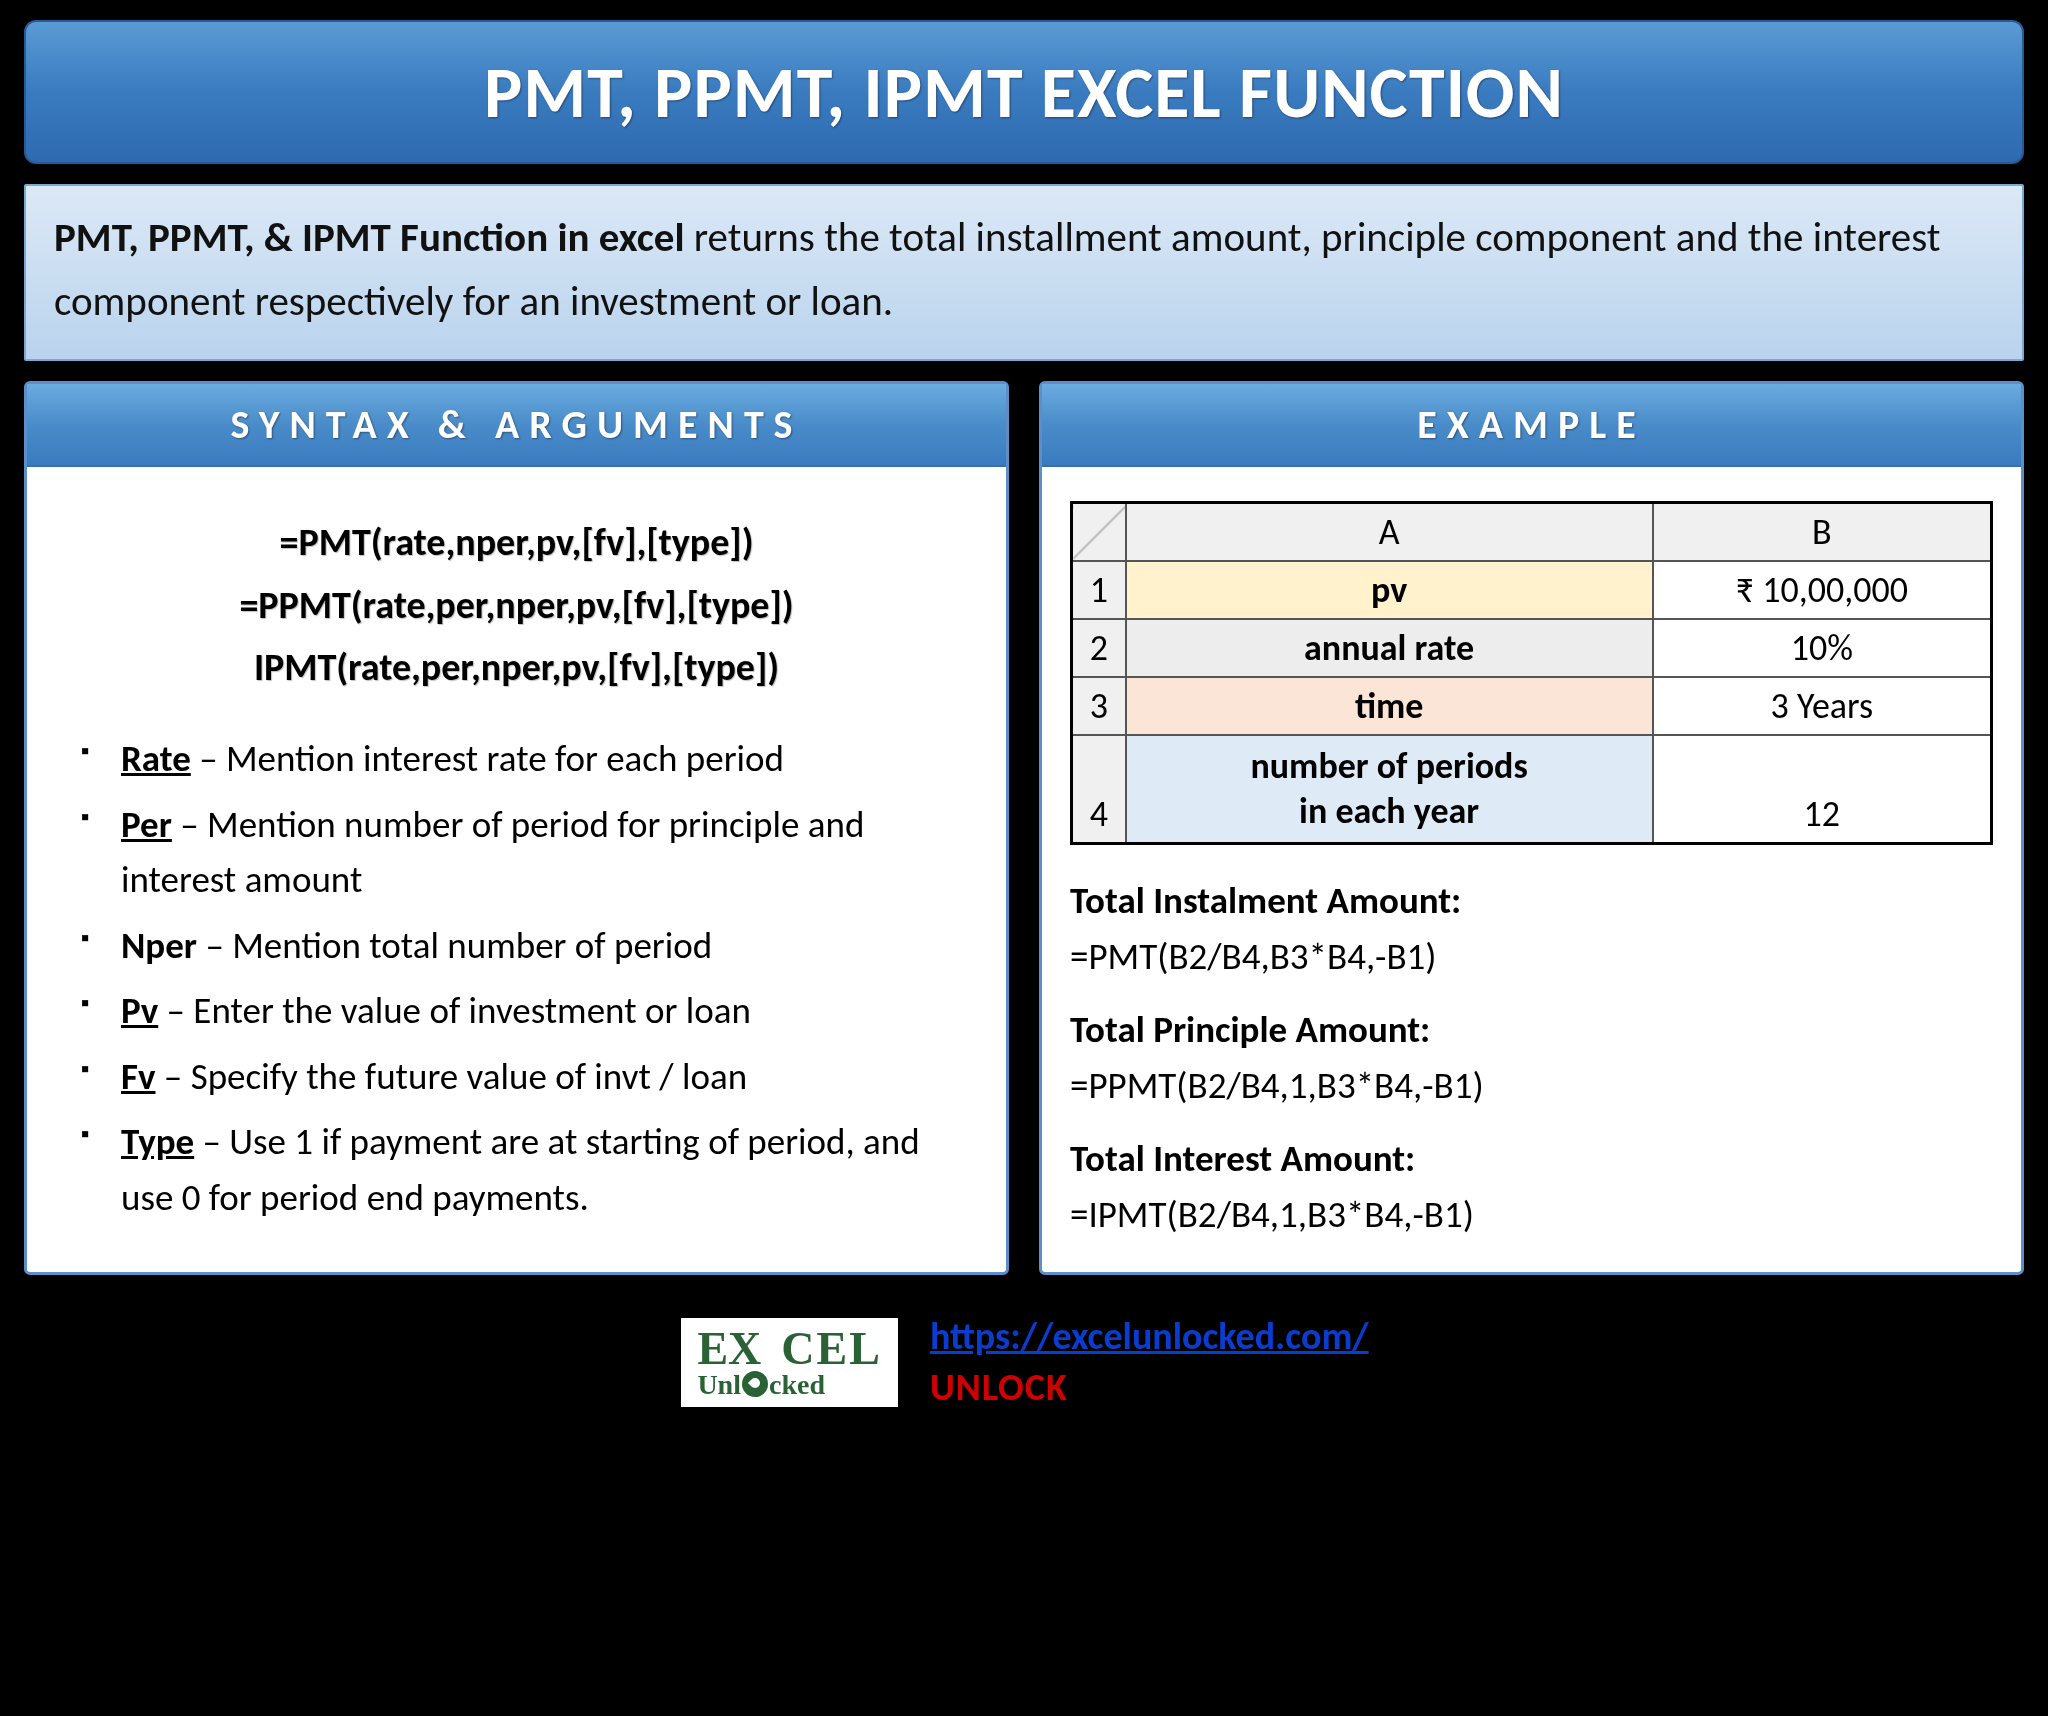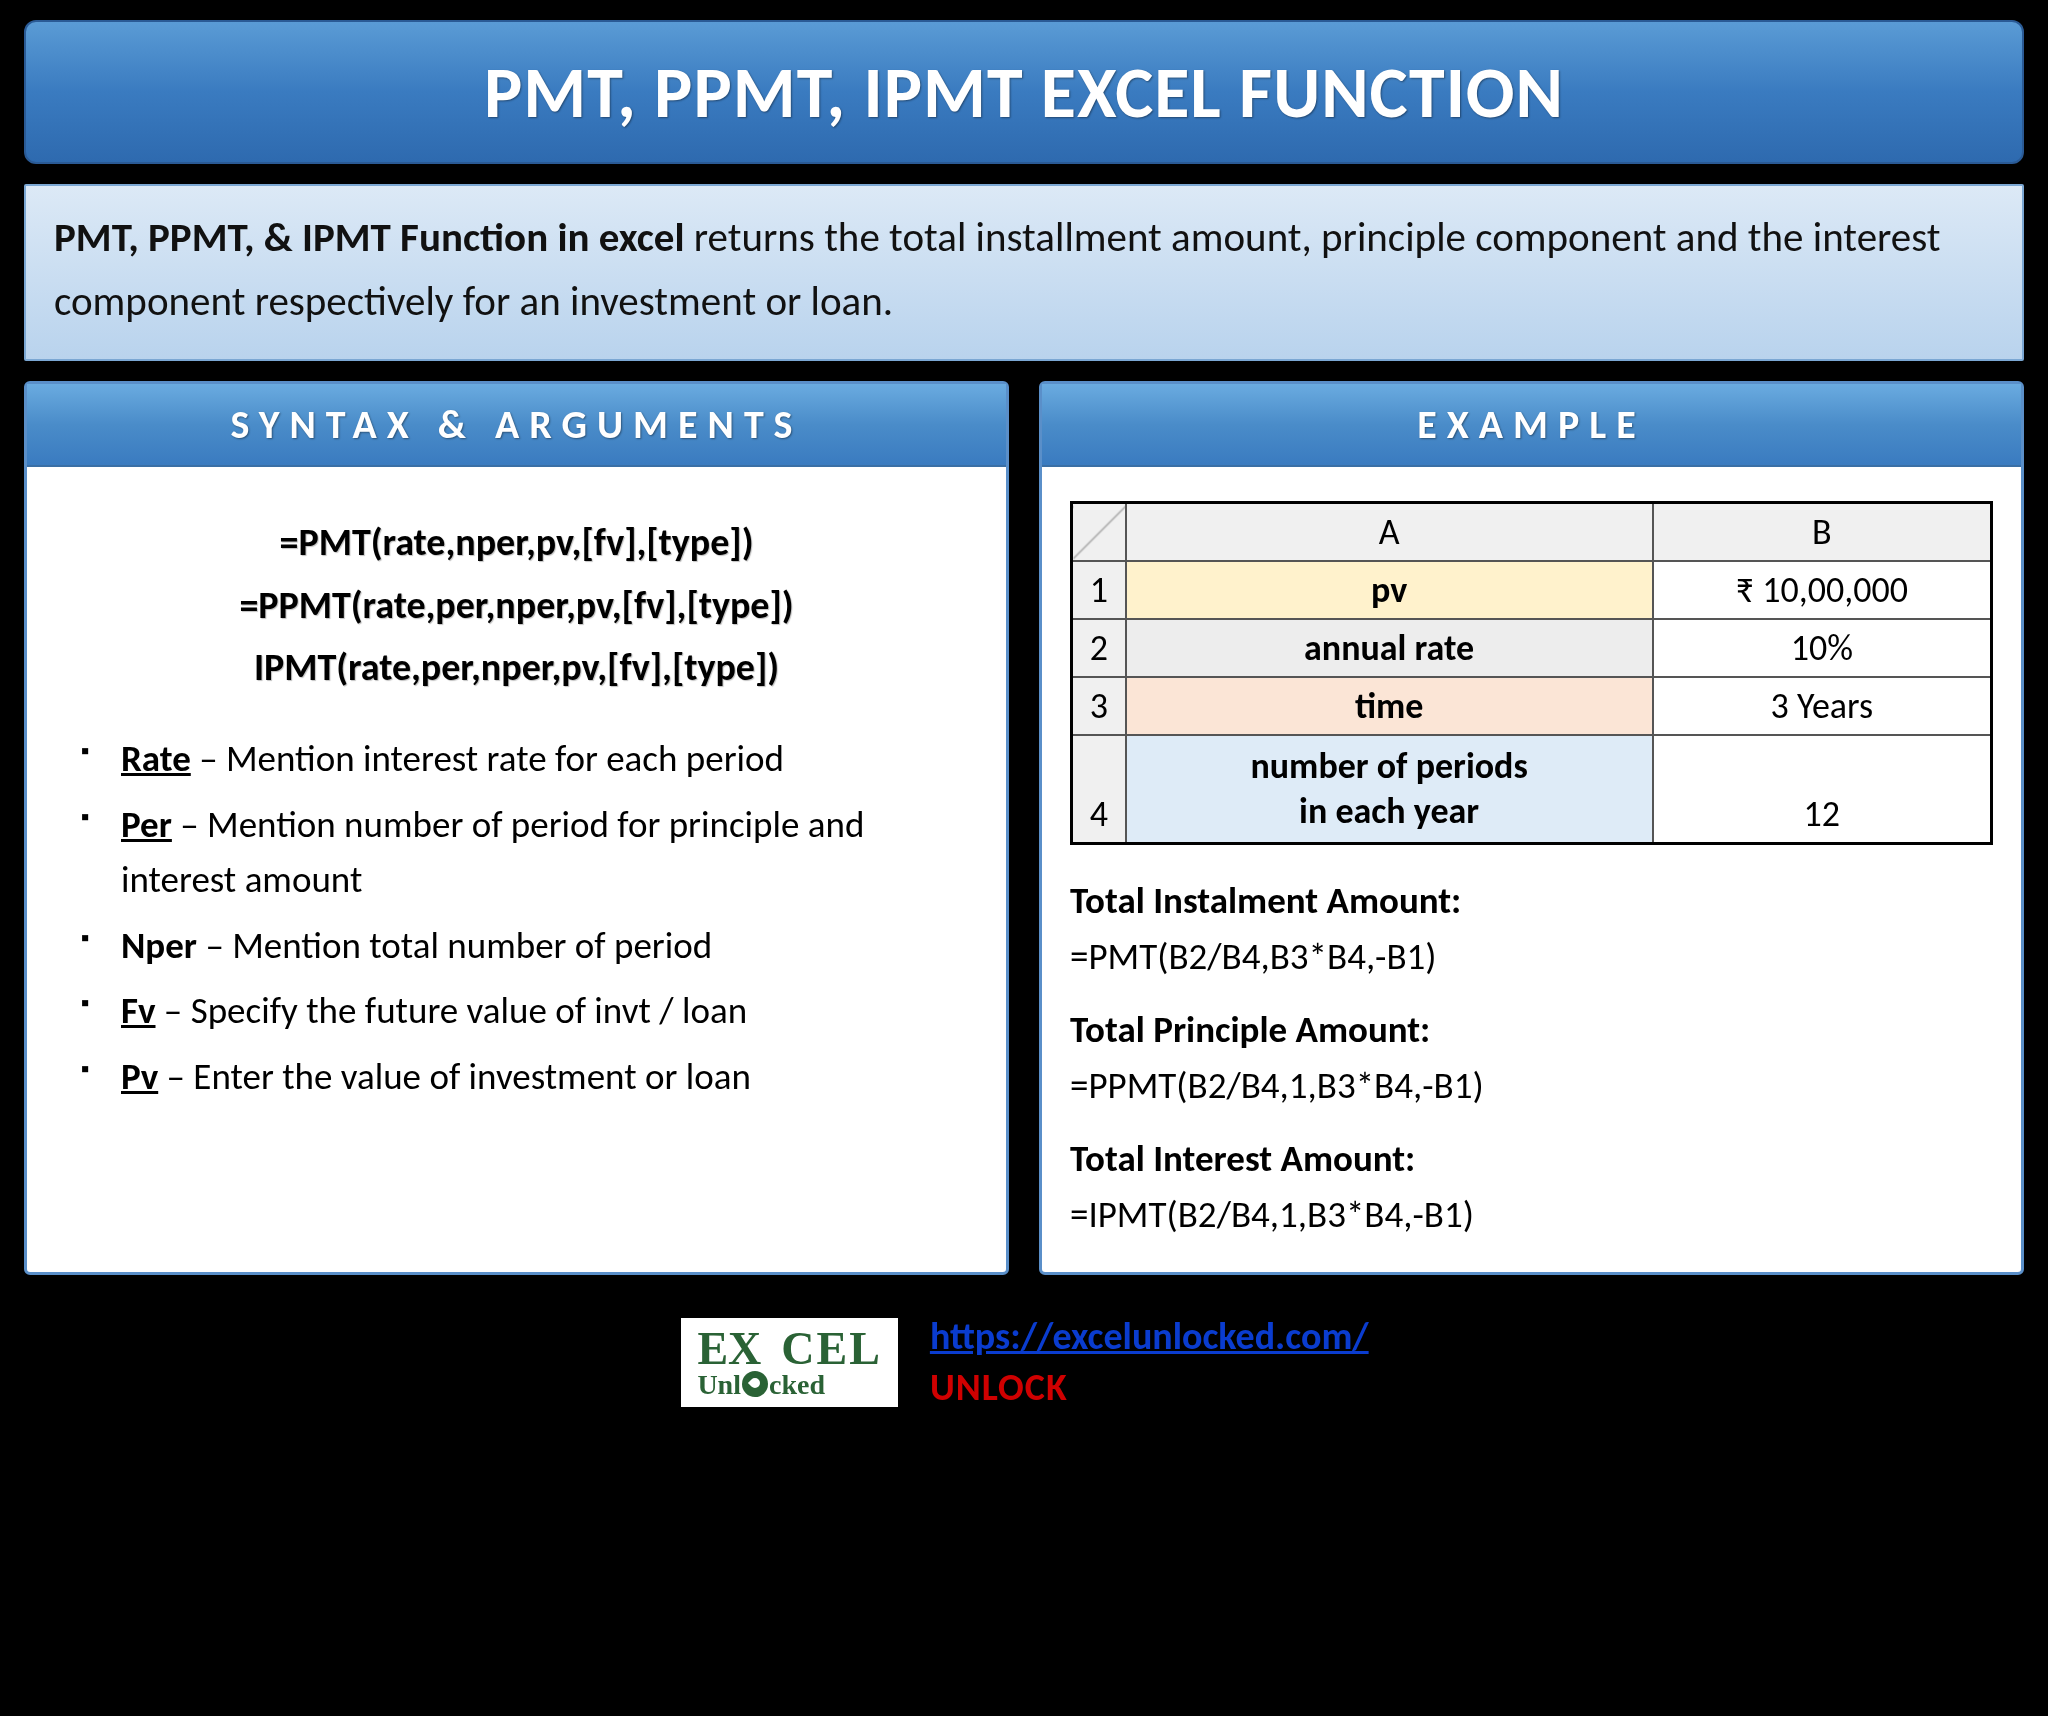--- a/index.html
+++ b/index.html
@@ -148,22 +148,23 @@
     <div class="panel-header">SYNTAX &amp; ARGUMENTS</div>
     <div class="syntax-block">
       <div>=PMT(rate,nper,pv,[fv],[type])</div>
       <div>=PPMT(rate,per,nper,pv,[fv],[type])</div>
       <div>IPMT(rate,per,nper,pv,[fv],[type])</div>
     </div>
     <ul class="args-list">
       <li><span class="argname">Rate</span><span> – Mention interest rate for each period</span></li>
       <li><span class="argname">Per</span><span> – Mention number of period for principle and interest amount</span></li>
       <li><span class="argname-nou">Nper</span><span> – Mention total number of period</span></li>
+      <li><span class="argname">Pv</span><span> – Enter the value of investment or loan</span></li>
       <li><span class="argname">Fv</span><span> – Specify the future value of invt / loan</span></li>
-      <li><span class="argname">Pv</span><span> – Enter the value of investment or loan</span></li>
+      <li><span class="argname">Type</span><span> – Use 1 if payment are at starting of period, and use 0 for period end payments.</span></li>
     </ul>
   </div>
 
   <div class="panel">
     <div class="panel-header">EXAMPLE</div>
     <div class="example-body">
       <table class="excel-table">
         <tbody>
             <tr>
           <th class="corner"></th>

